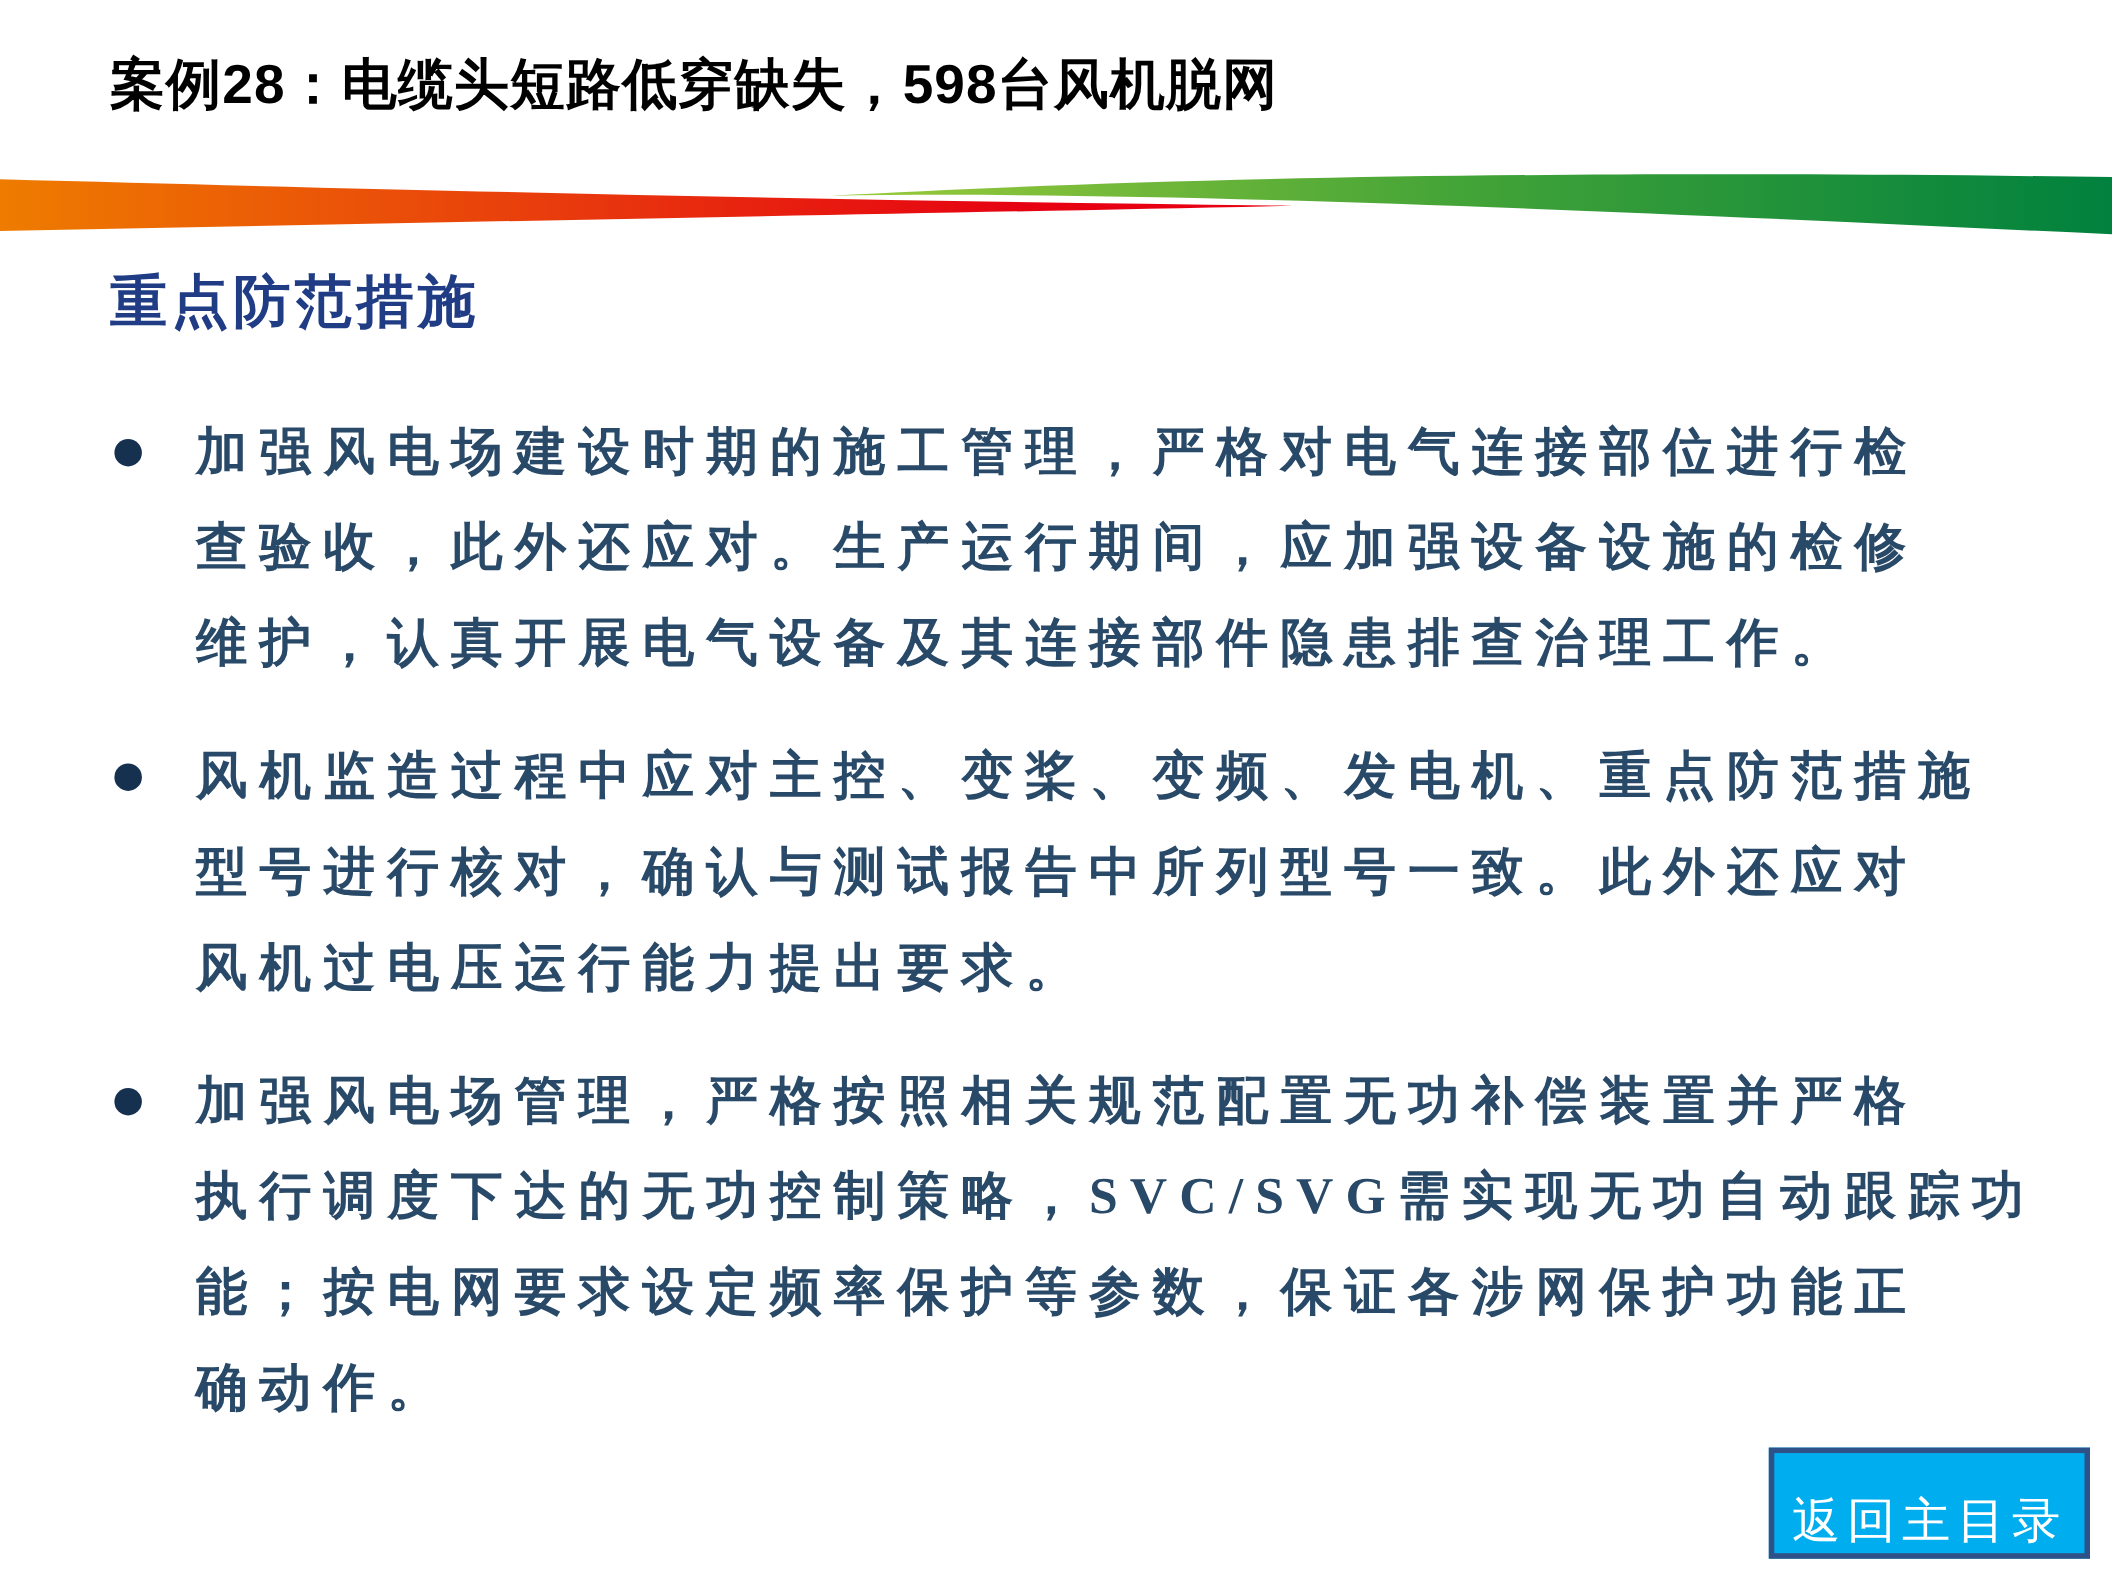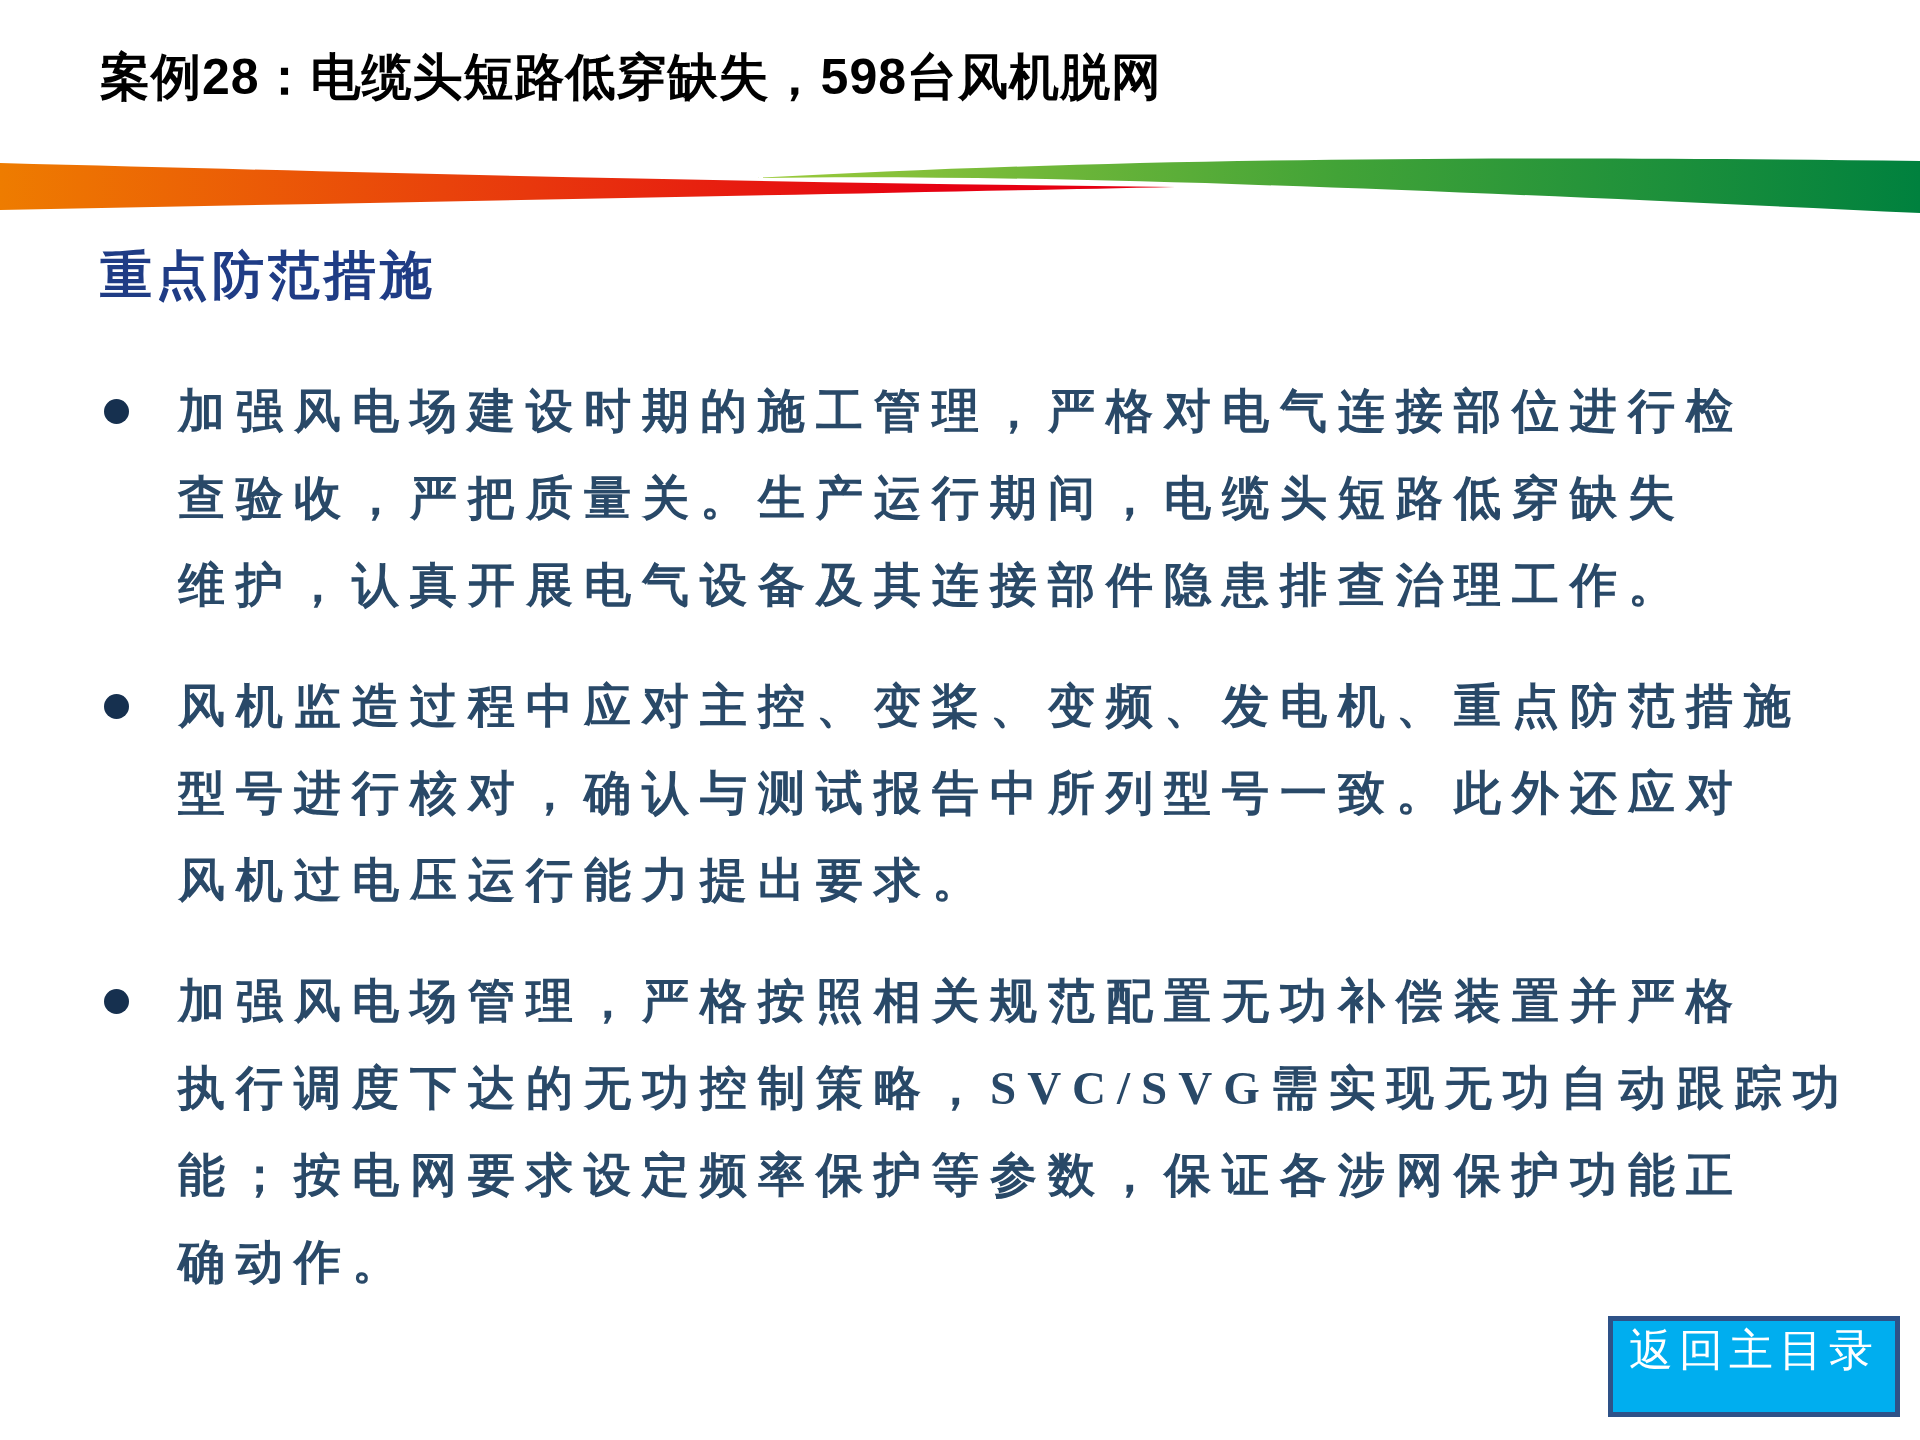--- a/index.html
+++ b/index.html
@@ -55,21 +55,21 @@
     color:var(--body-text,#294968);
     white-space:nowrap;
   }
 
   .back-button{
     position:absolute;left:1608px;top:1316px;
     width:292px;height:101px;
     box-sizing:border-box;
     background:var(--button-fill,#00AEEF);
     border:5px solid var(--button-border,#2E5288);
-    display:flex;align-items:flex-start;justify-content:center;
+    display:flex;align-items:flex-end;justify-content:center;
     cursor:pointer;
   }
   .back-button .label{
     font-family:"Liberation Serif",serif;
     font-size:44px;
     letter-spacing:6px;
     color:var(--button-text,#FFFFFF);
     white-space:nowrap;
   }
 </style>
@@ -95,21 +95,21 @@
   <path d="M755,50 C 1050,34 1400,26 1920,33 L1920,85 C 1450,63 1050,45 755,50 Z" fill="url(#gradGreen)"></path>
 </svg>
 
 <div class="section-heading">重点防范措施</div>
 
 <div class="content" id="bullets">
   <div class="bullet">
     <span class="dot"></span>
     <div class="lines">
         <div class="line">加强风电场建设时期的施工管理，严格对电气连接部位进行检</div>
-        <div class="line">查验收，严把质量关。生产运行期间，电缆头短路低穿缺失</div>
+        <div class="line">查验收，此外还应对。生产运行期间，应加强设备设施的检修</div>
         <div class="line">维护，认真开展电气设备及其连接部件隐患排查治理工作。</div>
       </div>
   </div>
 
   <div class="bullet">
     <span class="dot"></span>
     <div class="lines">
         <div class="line">风机监造过程中应对主控、变桨、变频、发电机、重点防范措施</div>
         <div class="line">型号进行核对，确认与测试报告中所列型号一致。此外还应对</div>
         <div class="line">风机过电压运行能力提出要求。</div>

